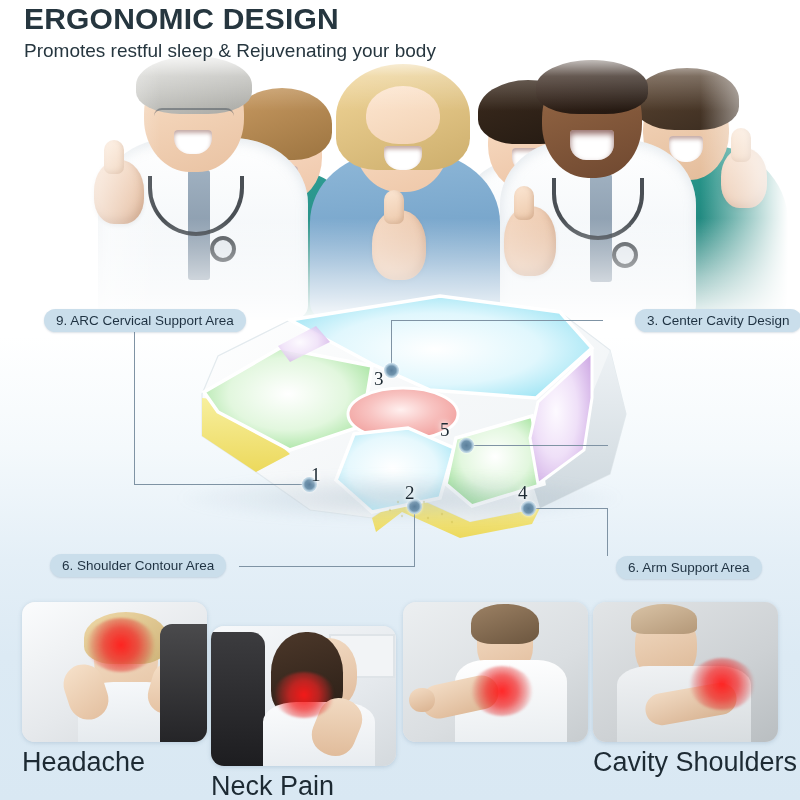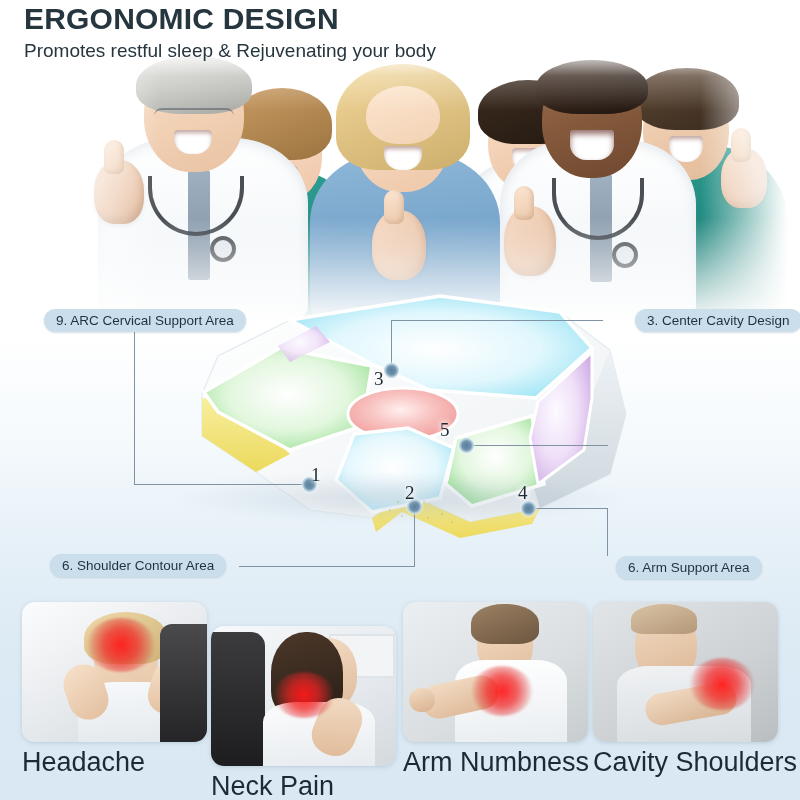--- a/index.html
+++ b/index.html
@@ -430,21 +430,20 @@
     <div class="card c2">
       <div class="card-photo" style="background:linear-gradient(150deg,#eceff1,#dadee1 60%,#c7cccf);">
         <div class="figure" style="left:74px;top:8px;width:56px;height:66px;border-radius:46% 46% 44% 44%;background:linear-gradient(160deg,#f5dfc8,#e2bd9d);"></div>
         <div class="figure" style="left:68px;top:2px;width:68px;height:40px;border-radius:48% 48% 30% 30%;background:linear-gradient(160deg,#9c8164,#6c563f);"></div>
         <div class="figure" style="left:52px;top:58px;width:112px;height:84px;border-radius:26% 26% 0 0;background:linear-gradient(175deg,#ffffff,#e9edf0);"></div>
         <div class="figure" style="left:18px;top:78px;width:78px;height:34px;border-radius:18px;background:linear-gradient(170deg,#f3ddc6,#ddb795);transform:rotate(-12deg);"></div>
         <div class="figure" style="left:6px;top:86px;width:26px;height:24px;border-radius:12px;background:linear-gradient(160deg,#f3ddc6,#d9b18e);"></div>
         <div class="pain" style="left:68px;top:64px;width:62px;height:50px;"></div>
       </div>
     </div>
-    <div class="card-label c2">Arm Numbness</div>
 
     <div class="card c3">
       <div class="card-photo" style="background:linear-gradient(150deg,#e2e5e7,#cdd1d4 60%,#b9bec1);">
         <div class="figure" style="left:42px;top:6px;width:62px;height:74px;border-radius:48% 48% 44% 44%;background:linear-gradient(160deg,#f2dcc5,#dcb795);"></div>
         <div class="figure" style="left:38px;top:2px;width:66px;height:30px;border-radius:50% 50% 20% 20%;background:linear-gradient(160deg,#d9c3a6,#b49878);"></div>
         <div class="figure" style="left:24px;top:64px;width:134px;height:78px;border-radius:24% 24% 0 0;background:linear-gradient(175deg,#f0f2f4,#d7dcdf);"></div>
         <div class="figure" style="left:52px;top:86px;width:92px;height:32px;border-radius:16px;background:linear-gradient(170deg,#f1dbc4,#d8b392);transform:rotate(-10deg);"></div>
         <div class="pain" style="left:96px;top:56px;width:66px;height:52px;"></div>
       </div>
     </div>

